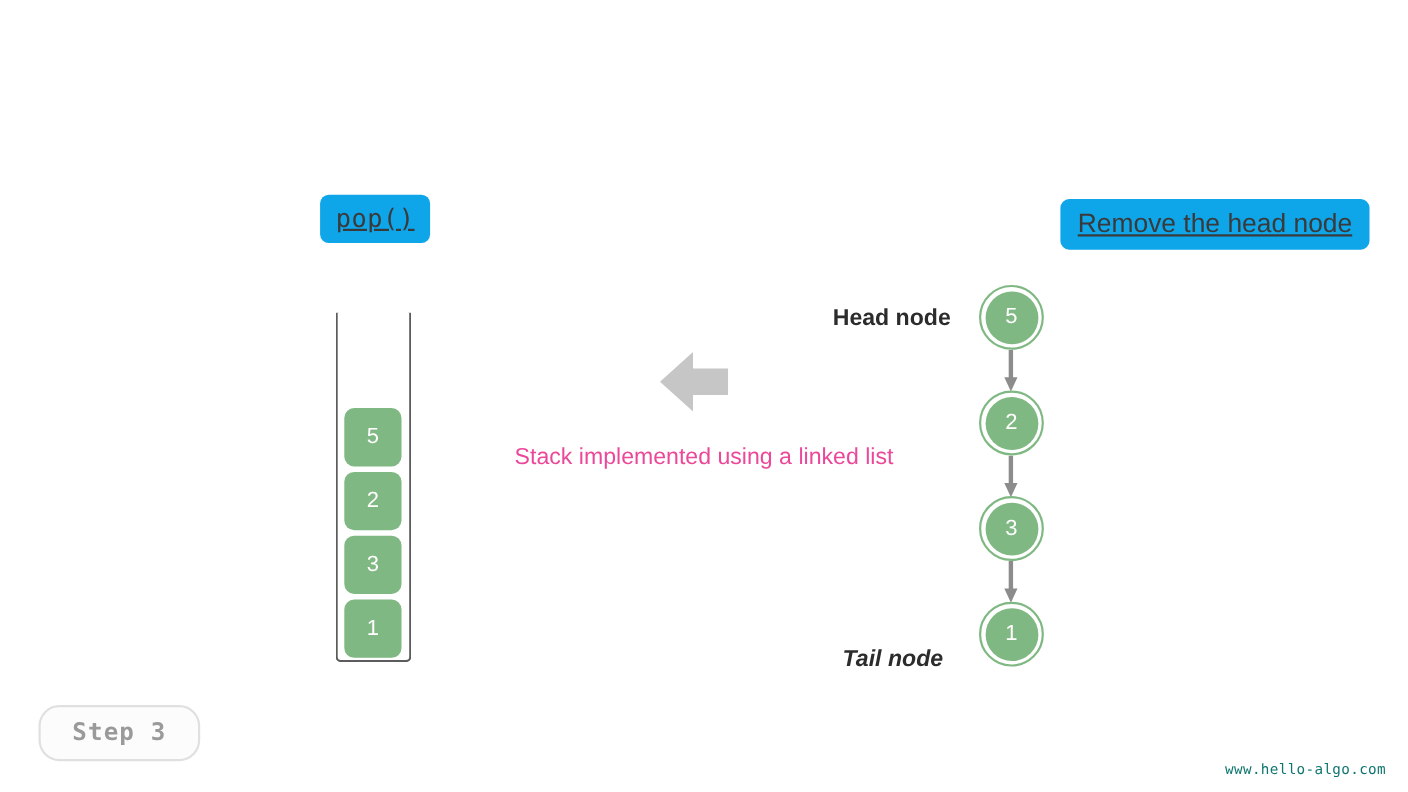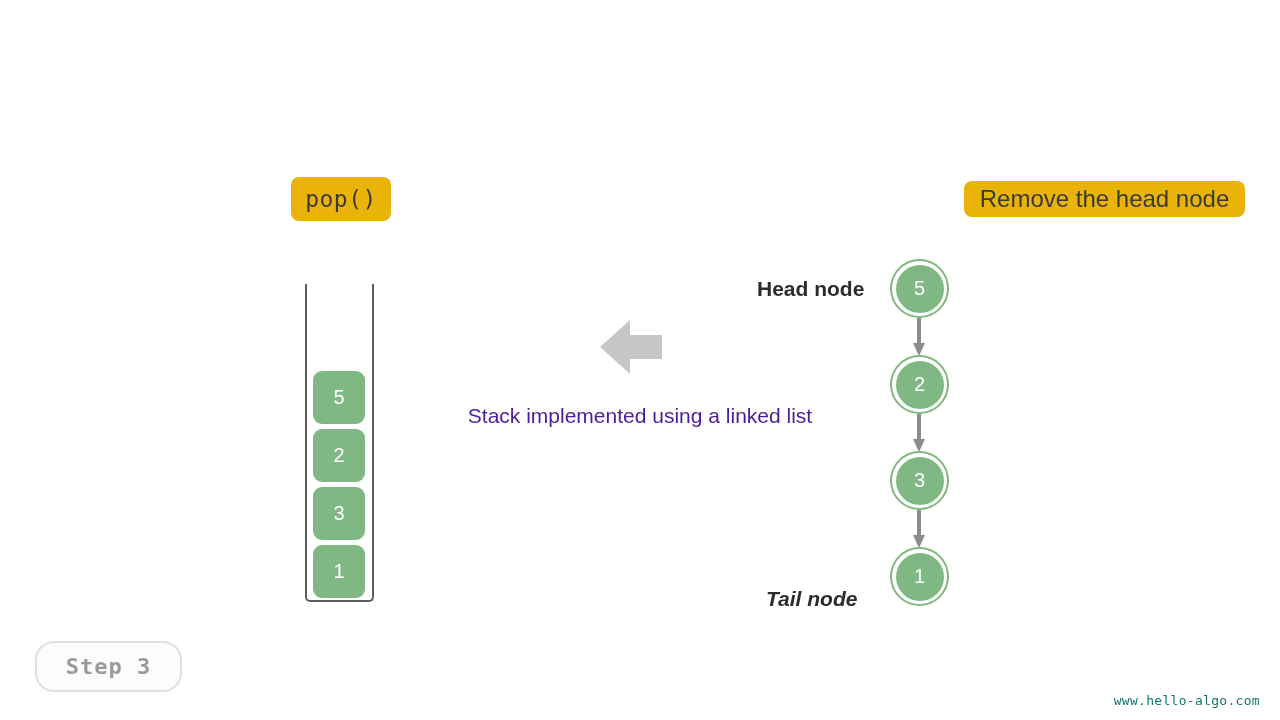--- a/index.html
+++ b/index.html
@@ -17,48 +17,49 @@
   }
 
   .canvas {
     position: absolute;
     inset: 0;
   }
 
   
   .chip {
     position: absolute;
-    background: #eab308;
+    background: #0ea5e9;
     border-radius: 8px;
     display: flex;
     align-items: center;
     justify-content: center;
     color: #3a3a3a;
     box-sizing: border-box;
+    text-decoration: underline;
   }
   .chip-mono {
     font-family: "DejaVu Sans Mono", "Liberation Mono", monospace;
     font-size: 23px;
     letter-spacing: 0.5px;
   }
   .chip-sans {
     font-size: 24px;
   }
 
   #op-chip {
     left: 291px;
     top: 177px;
     width: 100px;
     height: 44px;
   }
   #action-chip {
     left: 964px;
     top: 181px;
     width: 281px;
-    height: 36px;
+    height: 46px;
   }
 
   
   #step-badge {
     position: absolute;
     left: 35px;
     top: 641px;
     width: 147px;
     height: 51px;
     border: 2px solid #e0e0e0;
@@ -87,21 +88,21 @@
   }
 
   
   #caption {
     position: absolute;
     left: 440px;
     top: 404px;
     width: 400px;
     text-align: center;
     font-size: 21px;
-    color: #4c1d95;
+    color: #ec4899;
   }
 
   
   #transform-arrow {
     position: absolute;
     left: 600px;
     top: 318px;
     width: 62px;
     height: 58px;
   }

